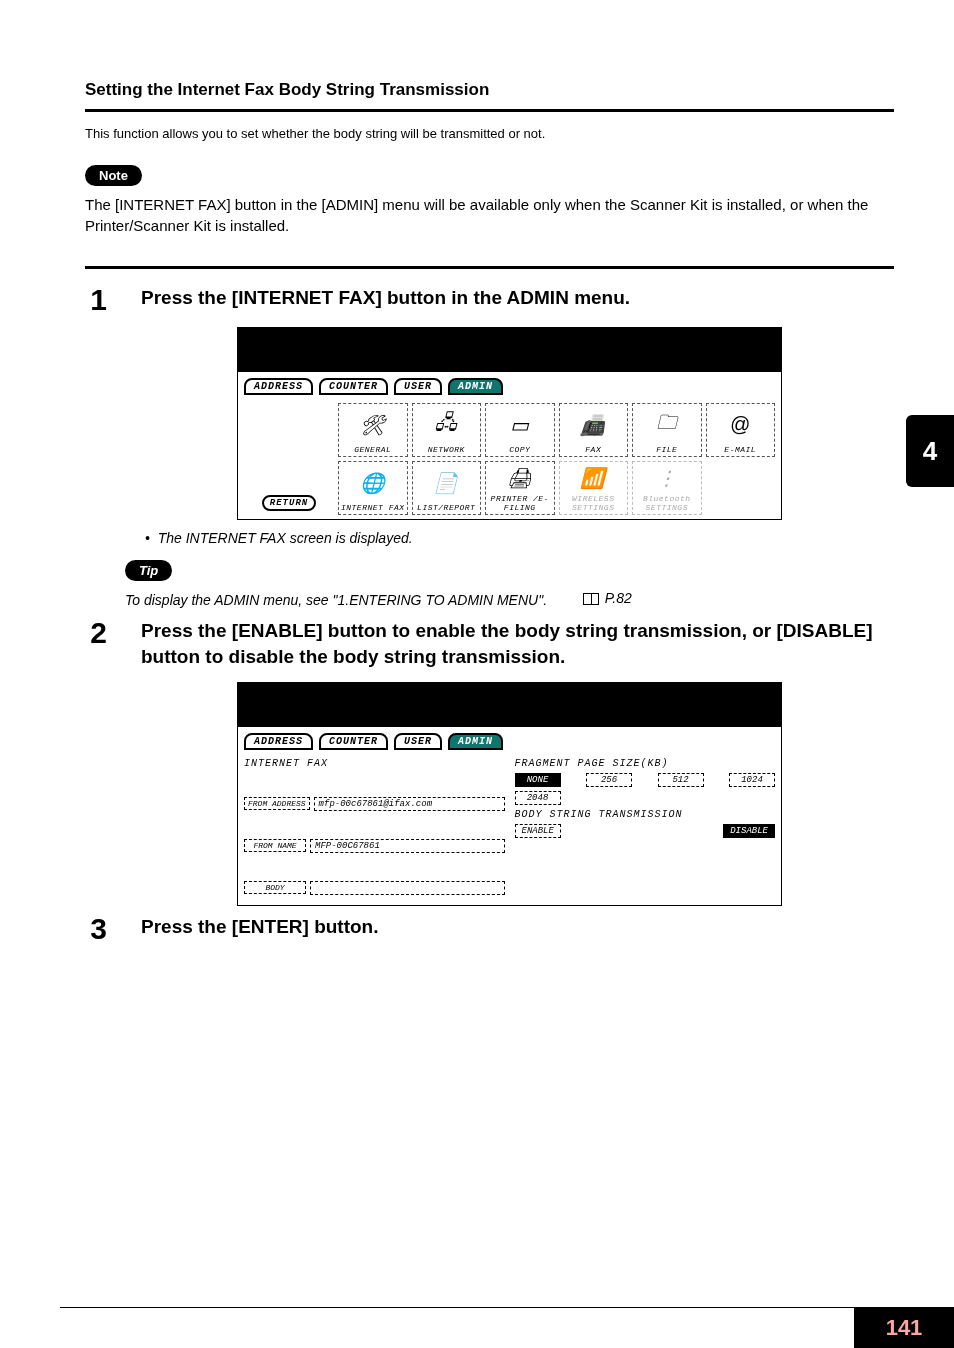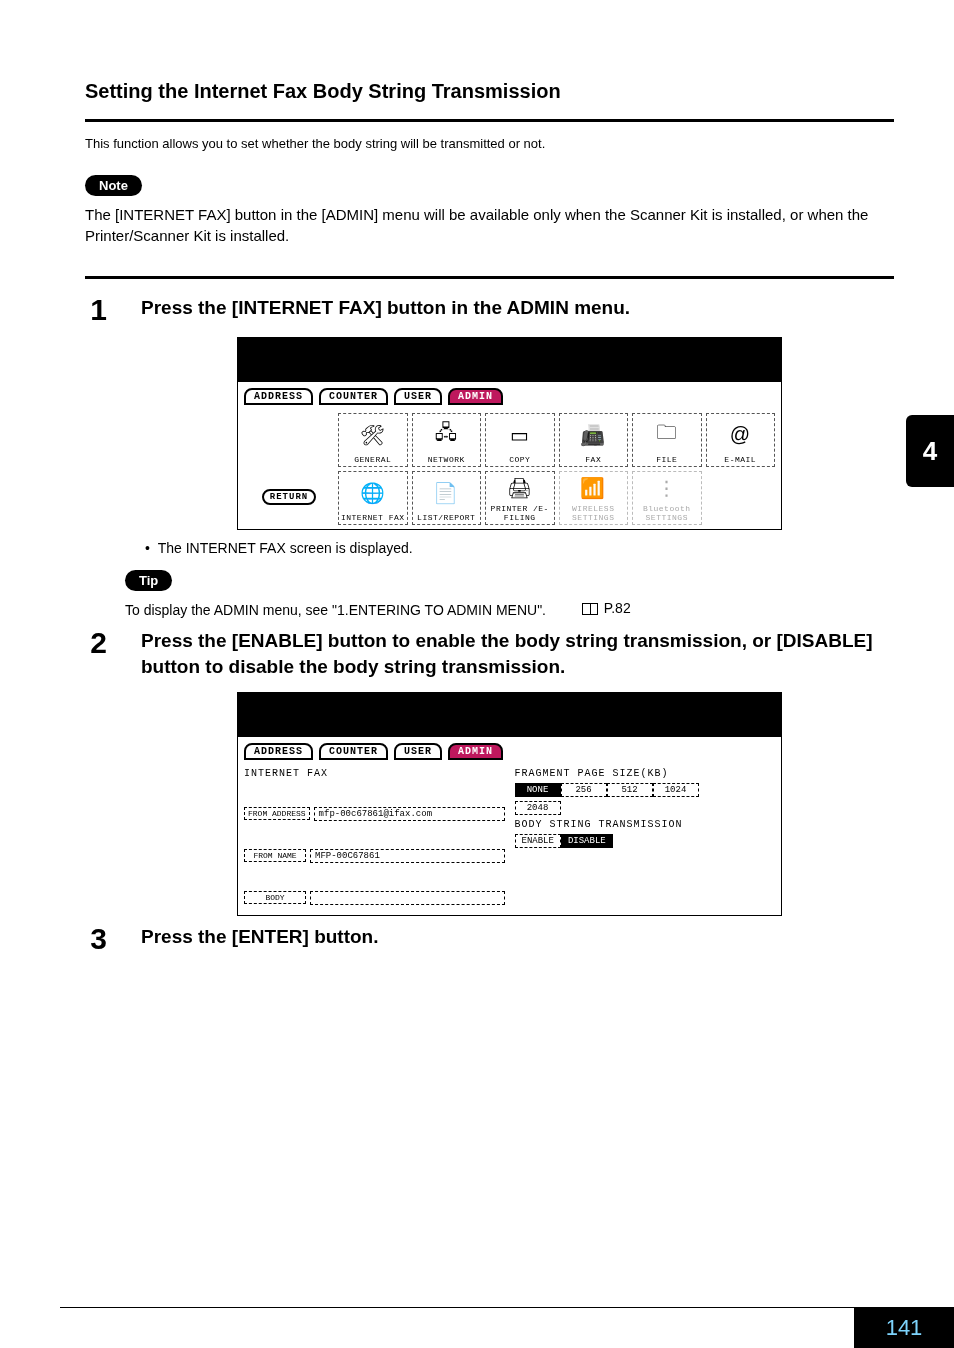--- a/index.html
+++ b/index.html
@@ -9,23 +9,23 @@
     color: #000;
     width: 954px;
     height: 1348px;
     position: relative;
   }
   .page {
     padding: 80px 60px 0 85px;
     position: relative;
   }
   .section-title {
-    font-size: 20px;
-    font-weight: bold;
-    margin-bottom: 16px;
+    font-size: 17px;
+    font-weight: bold;
+    margin-bottom: 9px;
   }
   .thick-rule {
     border: none;
     border-top: 3px solid #000;
     margin-bottom: 14px;
   }
   .thin-rule-gap {
     border: none;
     border-top: 3px solid #000;
     margin: 30px 0 16px 0;
@@ -66,20 +66,21 @@
   }
   .step-title {
     font-size: 19px;
     font-weight: bold;
     line-height: 1.35;
     flex: 1;
     margin-left: 20px;
   }
   .step-body {
     margin-left: 40px;
+    font-style: italic;
   }
   .bullet {
     font-size: 14px;
     margin: 10px 0 14px 20px;
   }
   .book-ref {
     display: inline-flex;
     align-items: center;
     gap: 6px;
     margin-left: 24px;
@@ -121,21 +122,21 @@
     font-size: 10px;
     font-weight: bold;
   }
   .tab {
     border: 2px solid #000;
     padding: 1px 8px;
     background: #fff;
     letter-spacing: 1px;
     border-radius: 8px 8px 0 0;
   }
-  .tab.active { background: #be185d; color: #fff; }
+  .tab.active { background: #0f766e; color: #fff; }
   .tabs .spacer { flex: 1; }
 
   .icon-grid {
     display: grid;
     grid-template-columns: 90px repeat(6, 1fr);
     gap: 4px;
     padding: 4px 6px;
   }
   .icon-cell {
     border: 1px dashed #555;
@@ -164,21 +165,21 @@
     justify-content: flex-end;
     align-items: center;
   }
   .return-btn {
     border: 2px solid #000;
     border-radius: 10px;
     font-size: 9px;
     font-weight: bold;
     padding: 1px 6px;
     letter-spacing: 1px;
-    margin-bottom: 20px;
+    margin-bottom: 4px;
   }
   .icon-cell.empty { border: none; }
 
   
   .form-area {
     display: flex;
     padding: 4px 6px 6px 6px;
     gap: 10px;
     font-size: 9px;
   }
@@ -206,20 +207,21 @@
     border: 1px dashed #000;
     padding: 1px 4px;
     flex: 1;
     min-height: 14px;
   }
   .opt-row {
     display: flex;
     gap: 0;
     margin-bottom: 4px;
     flex-wrap: wrap;
+    justify-content: space-between;
   }
   .opt {
     border: 1px dashed #000;
     padding: 1px 6px;
     font-size: 9px;
     min-width: 46px;
     text-align: center;
   }
   .opt.sel { background: #000; color: #fff; border-style: solid; }
   .bottom-row {
@@ -248,23 +250,23 @@
   }
 
   
   .footer {
     position: absolute;
     bottom: 0;
     right: 0;
     width: 100px;
     height: 40px;
     background: #000;
-    color: #7dd3fc;
+    color: #fca5a5;
     font-size: 22px;
-    font-weight: normal;
+    font-weight: bold;
     display: flex;
     align-items: center;
     justify-content: center;
   }
   .footer-line {
     position: absolute;
     bottom: 40px;
     left: 60px;
     right: 0;
     border-top: 1px solid #000;

